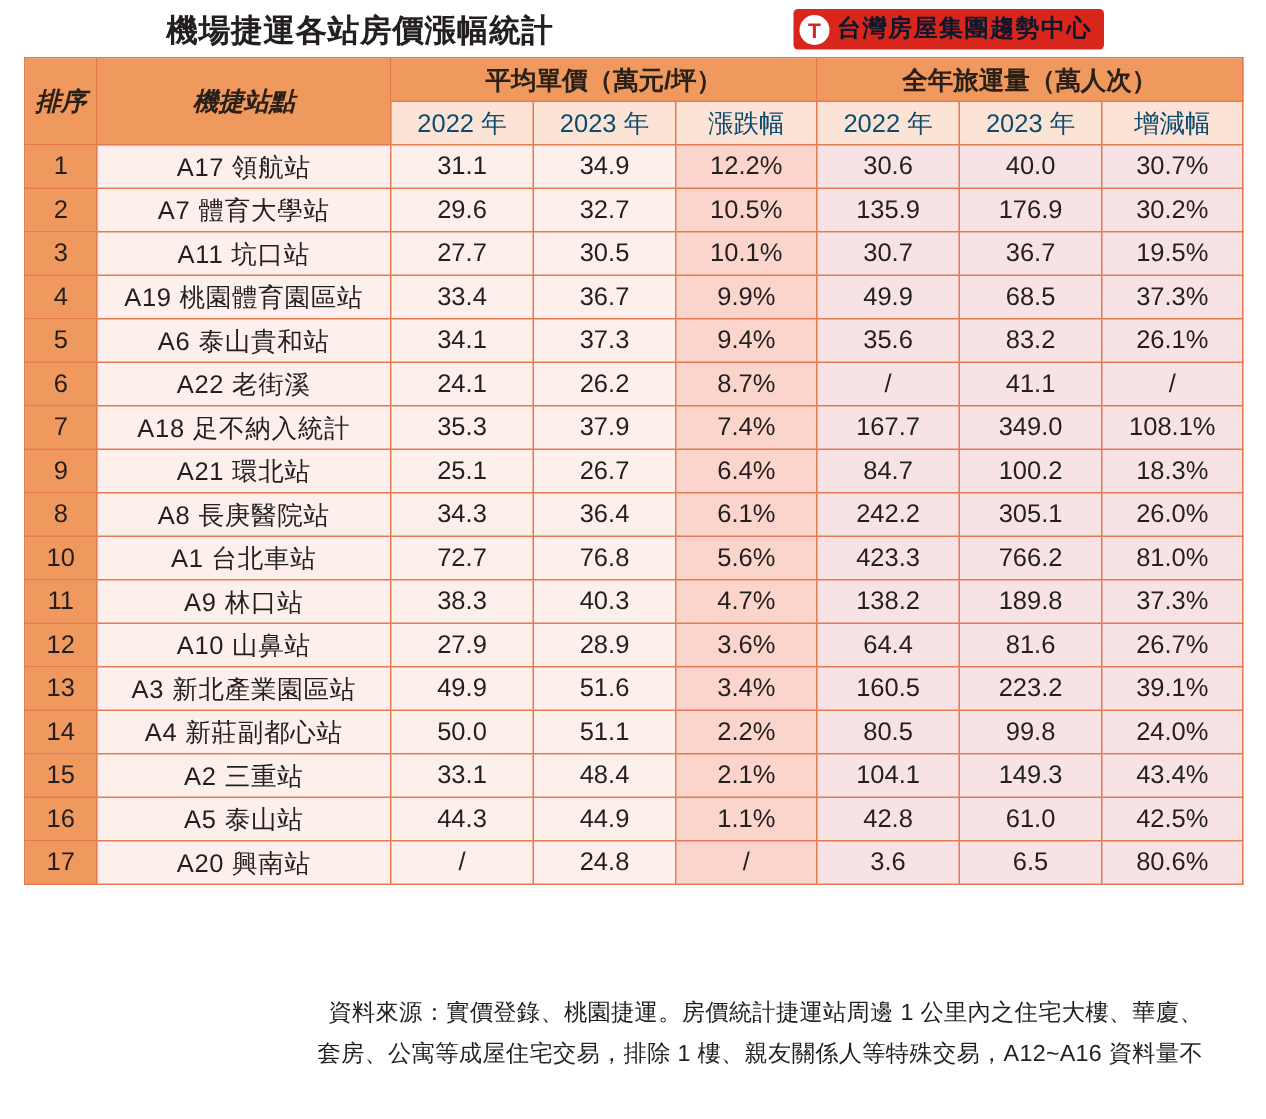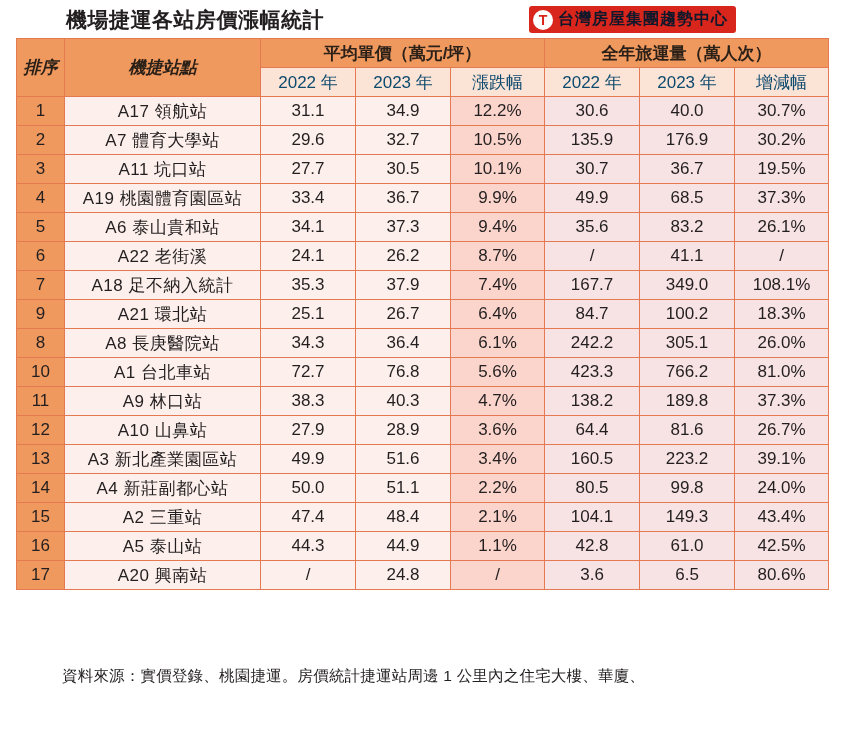--- a/index.html
+++ b/index.html
@@ -12,20 +12,21 @@
     background: #ffffff;
     font-family: "Liberation Sans", sans-serif;
     color: #231f20;
     overflow: hidden;
   }
   .page {
     position: relative;
     width: 844px;
     height: 746px;
     box-sizing: border-box;
+    padding-left: 45px;
   }
 
   
   .header {
     position: relative;
     height: 40px;
     padding: 8px 0 0 0;
   }
   .title {
     position: absolute;
@@ -142,21 +143,21 @@
   .footnote {
     position: absolute;
     left: 62px;
     top: 662px;
     width: 740px;
     font-size: 15.5px;
     line-height: 27px;
     color: #231f20;
     letter-spacing: 0.2px;
   }
-  .footnote div { white-space: nowrap; }
+  .footnote div { white-space: nowrap; text-align: right; }
 </style>
 </head>
 <body>
 
 <div class="page">
 
   <div class="header">
     <div class="title">機場捷運各站房價漲幅統計</div>
     <div class="logo">
       <div class="logo-mark">T</div>
@@ -329,21 +330,21 @@
             <td class="price-cell">50.0</td>
             <td class="price-cell">51.1</td>
             <td class="chg-cell">2.2%</td>
             <td class="ride-cell">80.5</td>
             <td class="ride-cell">99.8</td>
             <td class="ridechg-cell">24.0%</td>
           </tr>
           <tr>
             <td class="rank-cell">15</td>
             <td class="name-cell">A2 三重站</td>
-            <td class="price-cell">47.4</td>
+            <td class="price-cell">33.1</td>
             <td class="price-cell">48.4</td>
             <td class="chg-cell">2.1%</td>
             <td class="ride-cell">104.1</td>
             <td class="ride-cell">149.3</td>
             <td class="ridechg-cell">43.4%</td>
           </tr>
           <tr>
             <td class="rank-cell">16</td>
             <td class="name-cell">A5 泰山站</td>
             <td class="price-cell">44.3</td>
@@ -362,15 +363,16 @@
             <td class="ride-cell">3.6</td>
             <td class="ride-cell">6.5</td>
             <td class="ridechg-cell">80.6%</td>
           </tr>
         </tbody>
     </table>
   </div>
 
   <div class="footnote">
     <div>資料來源：實價登錄、桃園捷運。房價統計捷運站周邊 1 公里內之住宅大樓、華廈、</div>
+    <div>套房、公寓等成屋住宅交易，排除 1 樓、親友關係人等特殊交易，A12~A16 資料量不</div>
   </div>
 
 </div>
 
 </body></html>

